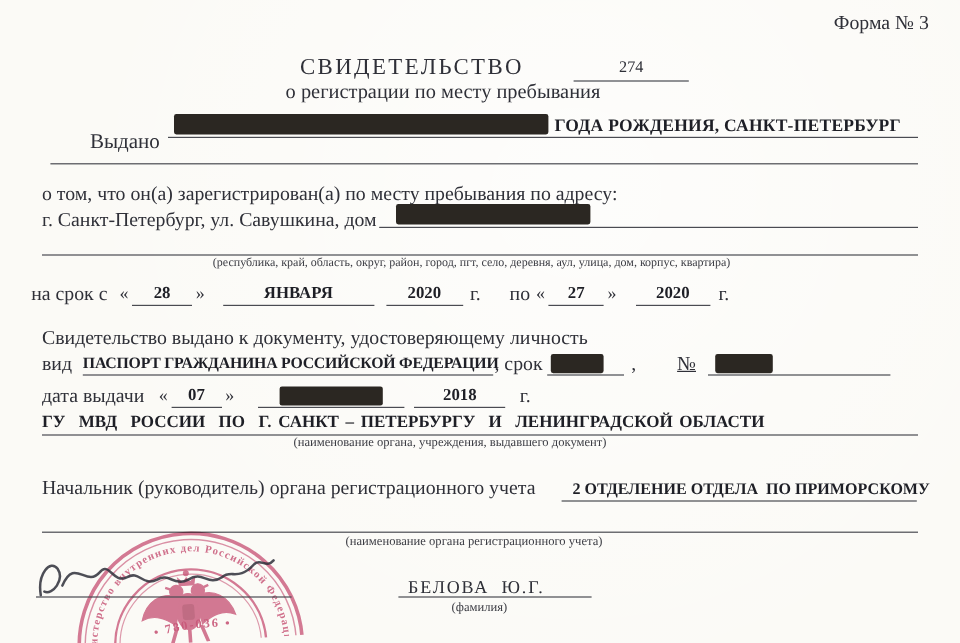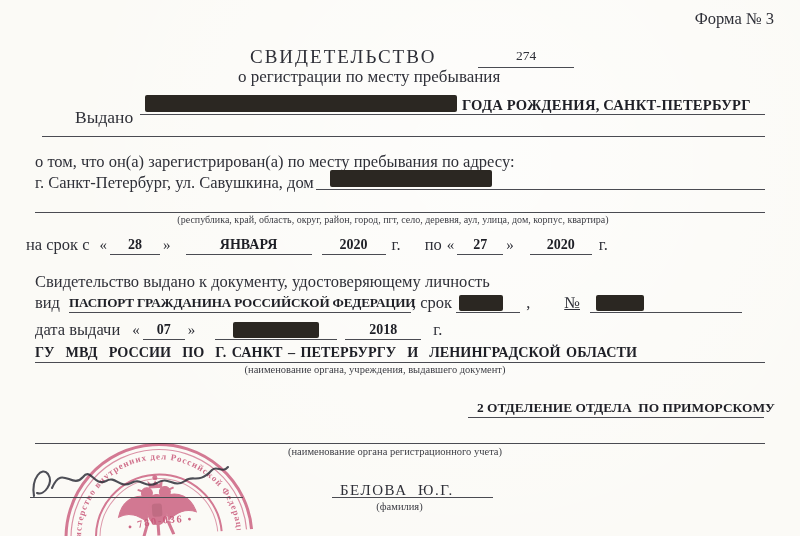--- a/index.html
+++ b/index.html
@@ -100,20 +100,21 @@
     <span class="t q" style="margin-left:3px;">»</span>
     <span class="u" style="width:122px;margin-left:20px;"><span class="redact" style="left:18px;bottom:1px;width:86px;height:16px;"></span></span>
     <span class="u" style="width:76px;margin-left:8px;">2018</span>
     <span class="t" style="margin-left:12px;">г.</span>
   </div>
 
   <div class="abs bold-val" style="left:35px;top:344px;font-size:14.2px;word-spacing:2px;white-space:pre;">ГУ  МВД  РОССИИ  ПО  Г. САНКТ – ПЕТЕРБУРГУ  И  ЛЕНИНГРАДСКОЙ ОБЛАСТИ</div>
   <div class="hline" style="left:35px;top:362px;width:730px;"></div>
   <div class="caption" style="left:35px;top:364px;width:680px;">(наименование органа, учреждения, выдавшего документ)</div>
 
+  <div class="abs t" style="left:35px;top:397px;">Начальник (руководитель) органа регистрационного учета</div>
   <div class="abs bold-val" style="left:477px;top:400px;font-size:13.4px;white-space:pre;">2 ОТДЕЛЕНИЕ ОТДЕЛА  ПО ПРИМОРСКОМУ</div>
   <div class="hline" style="left:468px;top:417px;width:296px;"></div>
   <div class="hline" style="left:35px;top:443px;width:730px;"></div>
   <div class="caption" style="left:35px;top:446px;width:720px;">(наименование органа регистрационного учета)</div>
 
   <svg class="stamp" style="left:45px;top:424px;transform:rotate(-4deg);" width="210" height="112" viewBox="0 0 210 112">
     <g fill="none" stroke="#c5426b">
       <circle cx="110" cy="114" r="93" stroke-width="3" opacity=".8"></circle>
       <circle cx="110" cy="114" r="88" stroke-width="1.2" opacity=".65"></circle>
       <circle cx="110" cy="114" r="63" stroke-width="2" opacity=".8"></circle>

